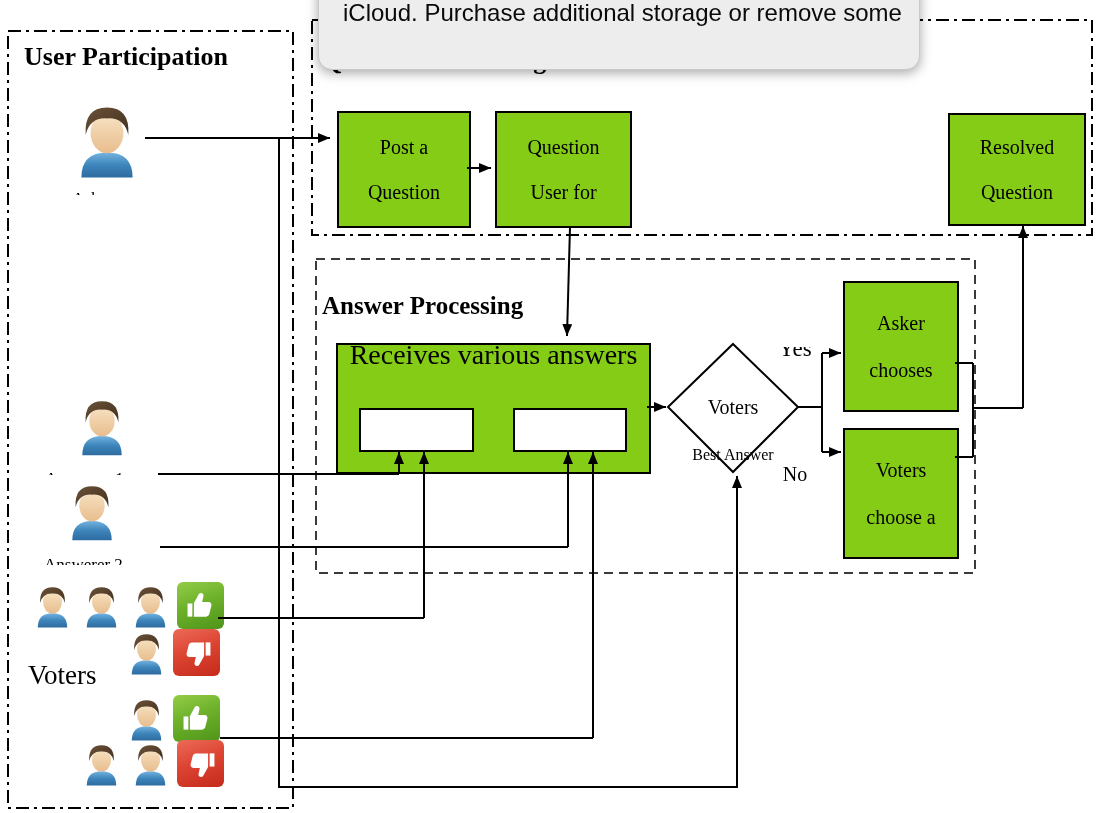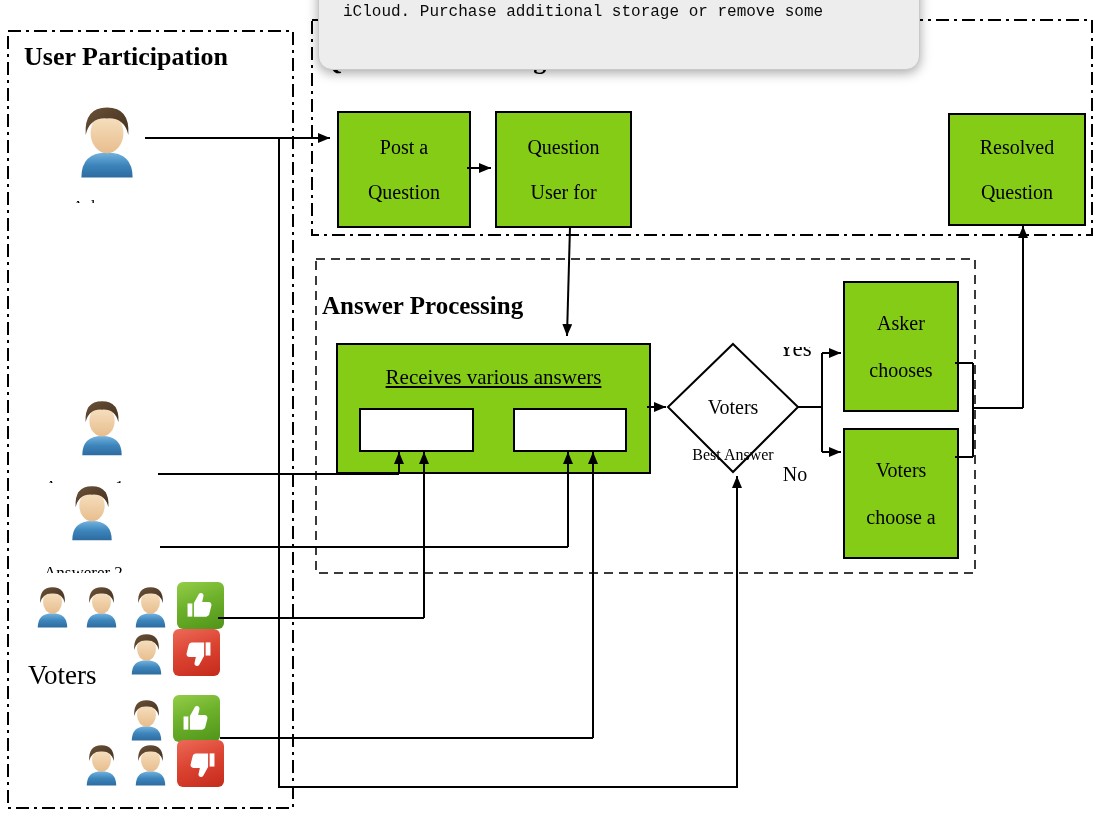--- a/index.html
+++ b/index.html
@@ -5,21 +5,21 @@
   html,body{margin:0;padding:0;background:#fff;}
   .stage{position:relative;width:1096px;height:813px;background:#fff;overflow:hidden;
          font-family:"Liberation Serif","DejaVu Serif",serif;color:#000;}
 
   
   .box{position:absolute;border:2px solid #000;background:#84cc16;z-index:2;
        display:flex;flex-direction:column;justify-content:center;align-items:center;
        font-size:20px;line-height:20px;text-align:center;}
   .box.g25{gap:25px}.box.g27{gap:27px}
   .box.receives{display:block;text-align:center;}
-  .receives-title{margin-top:22px;font-size:21px;text-decoration:underline;}
+  .receives-title{font-size:28px;}
   .innerbox{position:absolute;border:2px solid #000;background:#fff;}
 
   
   .sec-title{position:absolute;font-weight:bold;z-index:1;white-space:nowrap;}
   .t-user{left:24px;top:42px;font-size:26px;}
   .t-question{left:322px;top:46px;font-size:26px;}
   .t-answer{left:322px;top:292px;font-size:25px;}
   .voters-label{position:absolute;left:28px;top:660px;font-size:27px;z-index:2;}
 
   
@@ -29,21 +29,21 @@
   .ovl{position:absolute;z-index:4;text-align:center;}
   .d-select{left:668px;top:396px;width:130px;font-size:20px;}
   .d-best{left:653px;top:446px;width:160px;font-size:16px;}
   .lbl-yes{left:770px;top:336px;width:50px;font-size:23px;}
   .lbl-no{left:770px;top:463px;width:50px;font-size:20px;}
   .patch{position:absolute;background:#fff;z-index:5;}
   .p-yes{left:762px;top:326px;width:66px;height:21px;}
 
   
   .frag{position:absolute;z-index:4;overflow:hidden;font-size:17px;line-height:17px;
-        height:5px;white-space:nowrap;color:#000;margin-top:8px;}
+        height:5px;white-space:nowrap;color:#000;}
   .f-asker{left:72px;top:190px;width:80px;}
   .f-a1{left:45px;top:470px;width:120px;}
   .f-a2{left:44px;top:556px;width:120px;height:9px;}
 
   
   .person{position:absolute;z-index:2;}
   .person svg{display:block;width:100%;height:100%;}
   .icon-row{position:absolute;z-index:2;display:flex;align-items:flex-end;gap:4px;}
   .icon-row .uic{width:45px;height:45px;display:block;}
   .icon-row .uic svg{display:block;width:100%;height:100%;}
@@ -51,22 +51,22 @@
   .thumb.up{background:linear-gradient(160deg,#95cd48 0%,#6db12b 45%,#4f9419 100%);}
   .thumb.down{background:linear-gradient(160deg,#ec6a58 0%,#dd4533 45%,#c42a1a 100%);}
   .thumb svg{width:34px;height:34px;}
   .thumb.down svg{transform:rotate(180deg);}
 
   
   .notification{position:absolute;left:318px;top:-34px;width:600px;height:102px;z-index:6;
                 background:#ededed;border:1px solid #c9c9c9;border-radius:10px 10px 14px 14px;
                 box-shadow:0 3px 12px rgba(0,0,0,.35);}
   .notif-text{position:absolute;left:24px;top:32px;
-              font-family:Liberation Mono, monospace;
-              font-size:16px;line-height:27px;color:#0a0a0a;}
+              font-family:Liberation Sans, sans-serif;
+              font-size:24px;line-height:27px;color:#0a0a0a;}
 </style>
 </head>
 <body>
 
 <div class="stage">
 
   <div class="sec-title t-user">User Participation</div>
   <div class="sec-title t-question">Question Processing</div>
   <div class="sec-title t-answer">Answer Processing</div>
   <div class="voters-label">Voters</div>

